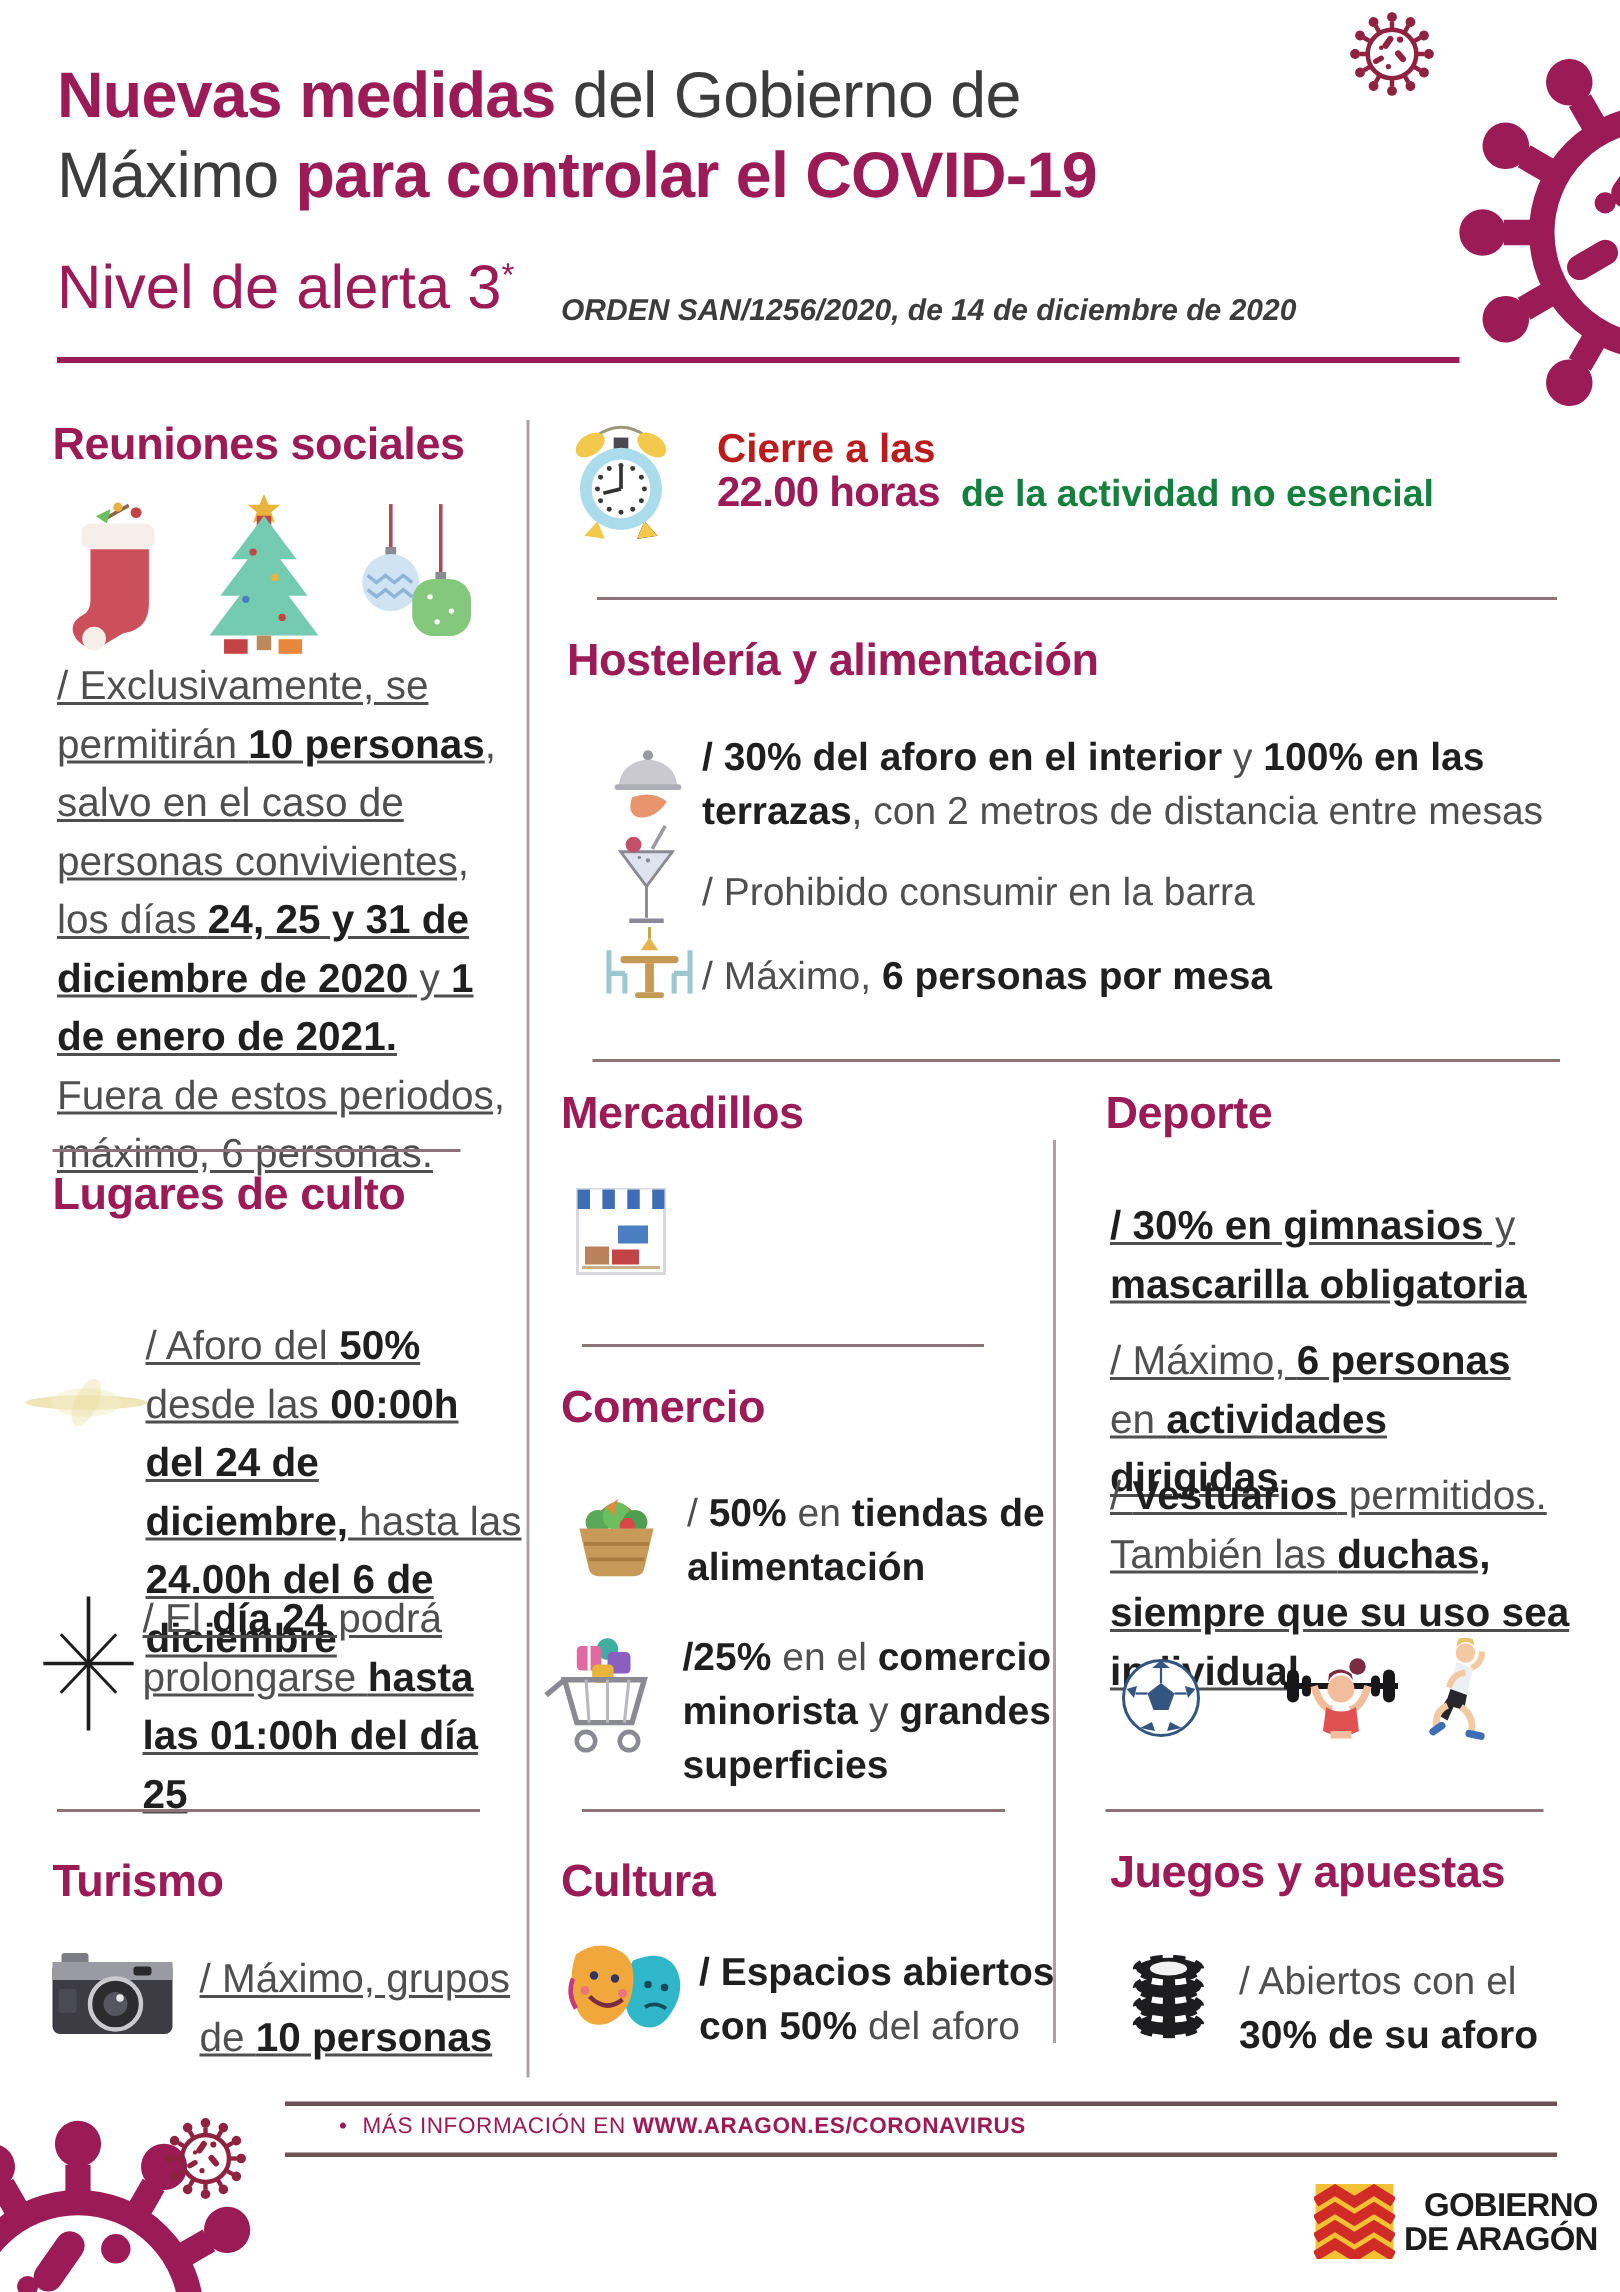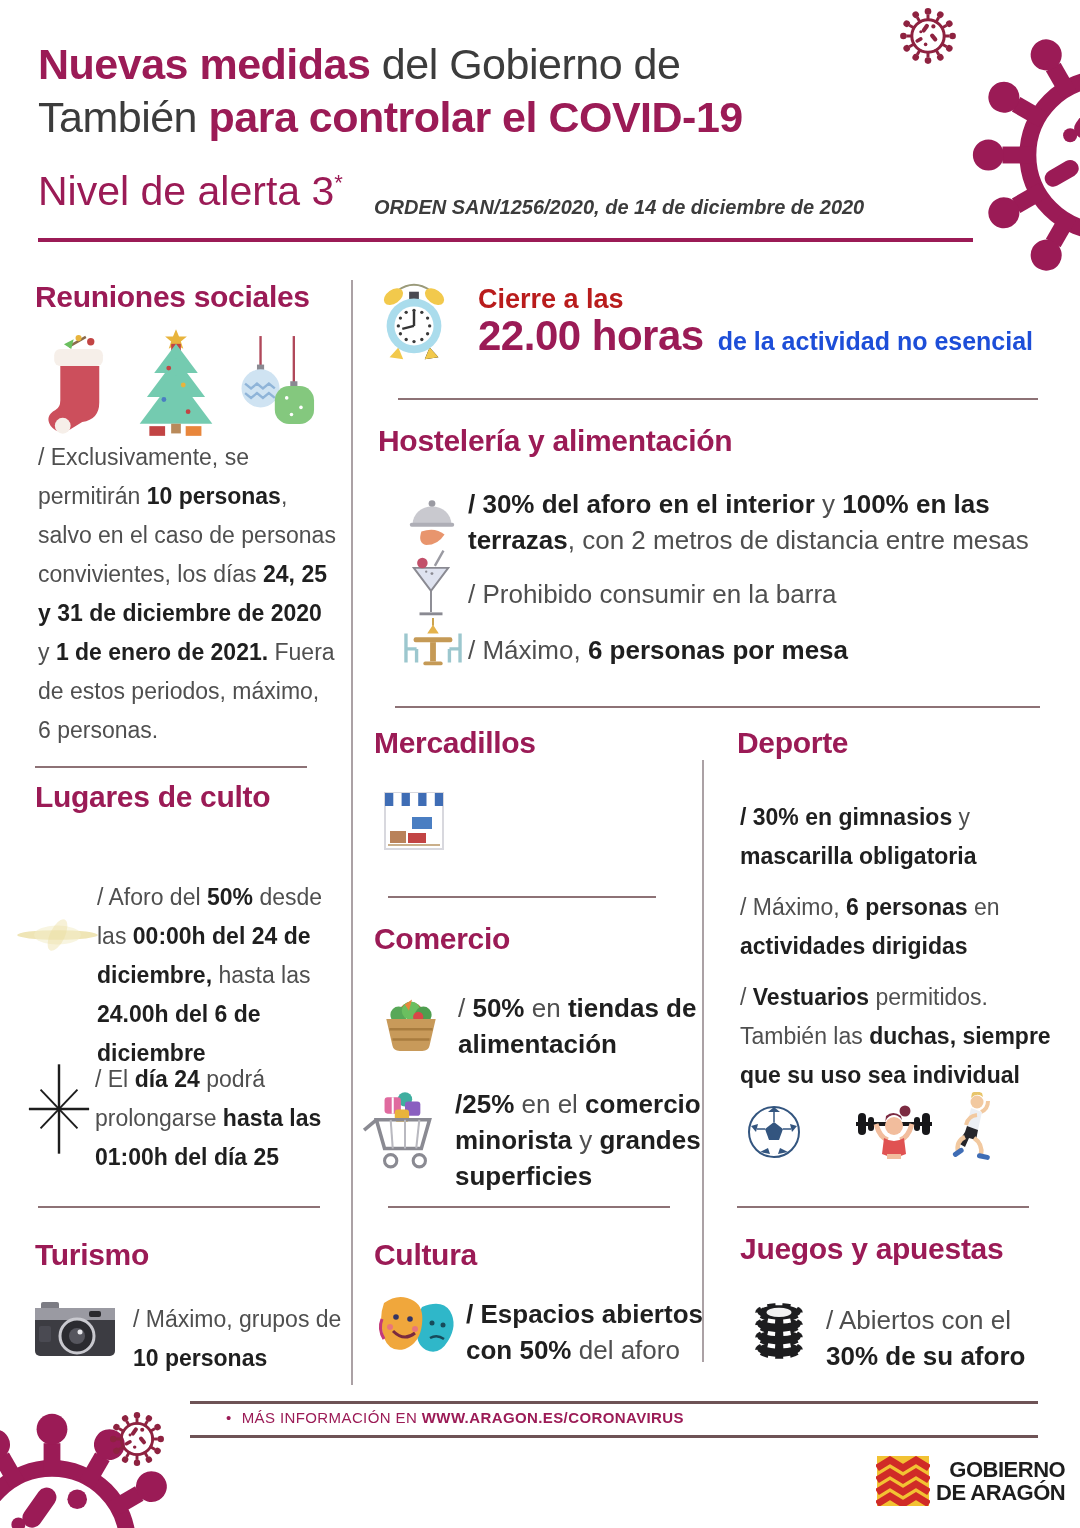--- a/index.html
+++ b/index.html
@@ -6,29 +6,29 @@
   #page{position:relative;width:1080px;height:1528px;background:#ffffff;overflow:hidden;
         font-family:"Liberation Sans",sans-serif;color:#4b4b4b;margin:0 auto;}
   .abs{position:absolute;}
   .h1{font-size:43px;line-height:53px;font-weight:300;color:#3c3c3c;letter-spacing:-0.5px;}
   .h1 .acc{color:var(--accent);font-weight:800;}
   .alert{font-size:41px;font-weight:300;color:var(--accent);}
   .alert sup{font-size:22px;}
   .order{font-size:20px;font-weight:600;font-style:italic;color:#3c3c3c;}
   .stitle{font-size:30px;font-weight:800;color:var(--accent);margin:0;letter-spacing:-0.3px;}
   .body{font-size:26px;line-height:36px;color:#4f4f4f;}
-  .body27{font-size:23px;line-height:39px;color:#4f4f4f;}
+  .body27{font-size:27px;line-height:39px;color:#4f4f4f;text-decoration:underline;}
   .b{font-weight:700;color:#1f1f1f;}
   .hline{background:#8d7276;height:2px;}
   .accline{background:var(--accent);}
   .vline{background:#aba1a5;width:2px;}
   .cierre-pre{font-size:27px;font-weight:700;color:#b91c1c;}
   .cierre-row{display:flex;align-items:baseline;gap:14px;}
-  .cierre-time{font-size:42px;font-weight:800;color:var(--accent);letter-spacing:-0.5px;}
-  .cierre-suf{font-size:25px;font-weight:700;color:#1d4ed8;}
+  .cierre-time{font-size:28px;font-weight:800;color:var(--accent);letter-spacing:-0.5px;}
+  .cierre-suf{font-size:25px;font-weight:700;color:#15803d;}
   .finfo{font-size:15px;color:var(--accent);letter-spacing:0.4px;display:flex;align-items:center;gap:10px;}
   .finfo .lnk{font-weight:800;}
   .logo-text{font-size:22px;line-height:23px;font-weight:800;color:#1d1d1d;letter-spacing:-0.5px;}
 </style>
 </head>
 <body>
 
 <div id="page">
 
   <svg width="0" height="0" style="position:absolute" aria-hidden="true">
@@ -58,21 +58,21 @@
           <circle cx="59" cy="34" r="3.5"></circle>
           <circle cx="38" cy="43" r="2.5"></circle>
           <circle cx="46" cy="64" r="3"></circle>
         </g>
       </g>
     </defs>
   </svg>
 
   <div class="abs h1" style="left:38px;top:38px;width:920px;">
     <span class="acc">Nuevas medidas</span><span> del Gobierno de</span><br>
-    <span>También </span><span class="acc">para controlar el COVID-19</span>
+    <span>Máximo </span><span class="acc">para controlar el COVID-19</span>
   </div>
   <div class="abs alert" style="left:38px;top:168px;">
     <span>Nivel de alerta 3</span><sup>*</sup>
   </div>
   <div class="abs order" style="left:374px;top:196px;">ORDEN SAN/1256/2020, de 14 de diciembre de 2020</div>
   <div class="abs accline" style="left:38px;top:238px;width:935px;height:4px;"></div>
 
   <svg class="abs" style="left:898px;top:6px;width:60px;height:60px;" viewBox="0 0 100 100">
     <use href="#vbody" stroke="#8e2240" fill="#8e2240" stroke-width="5"></use>
   </svg>

